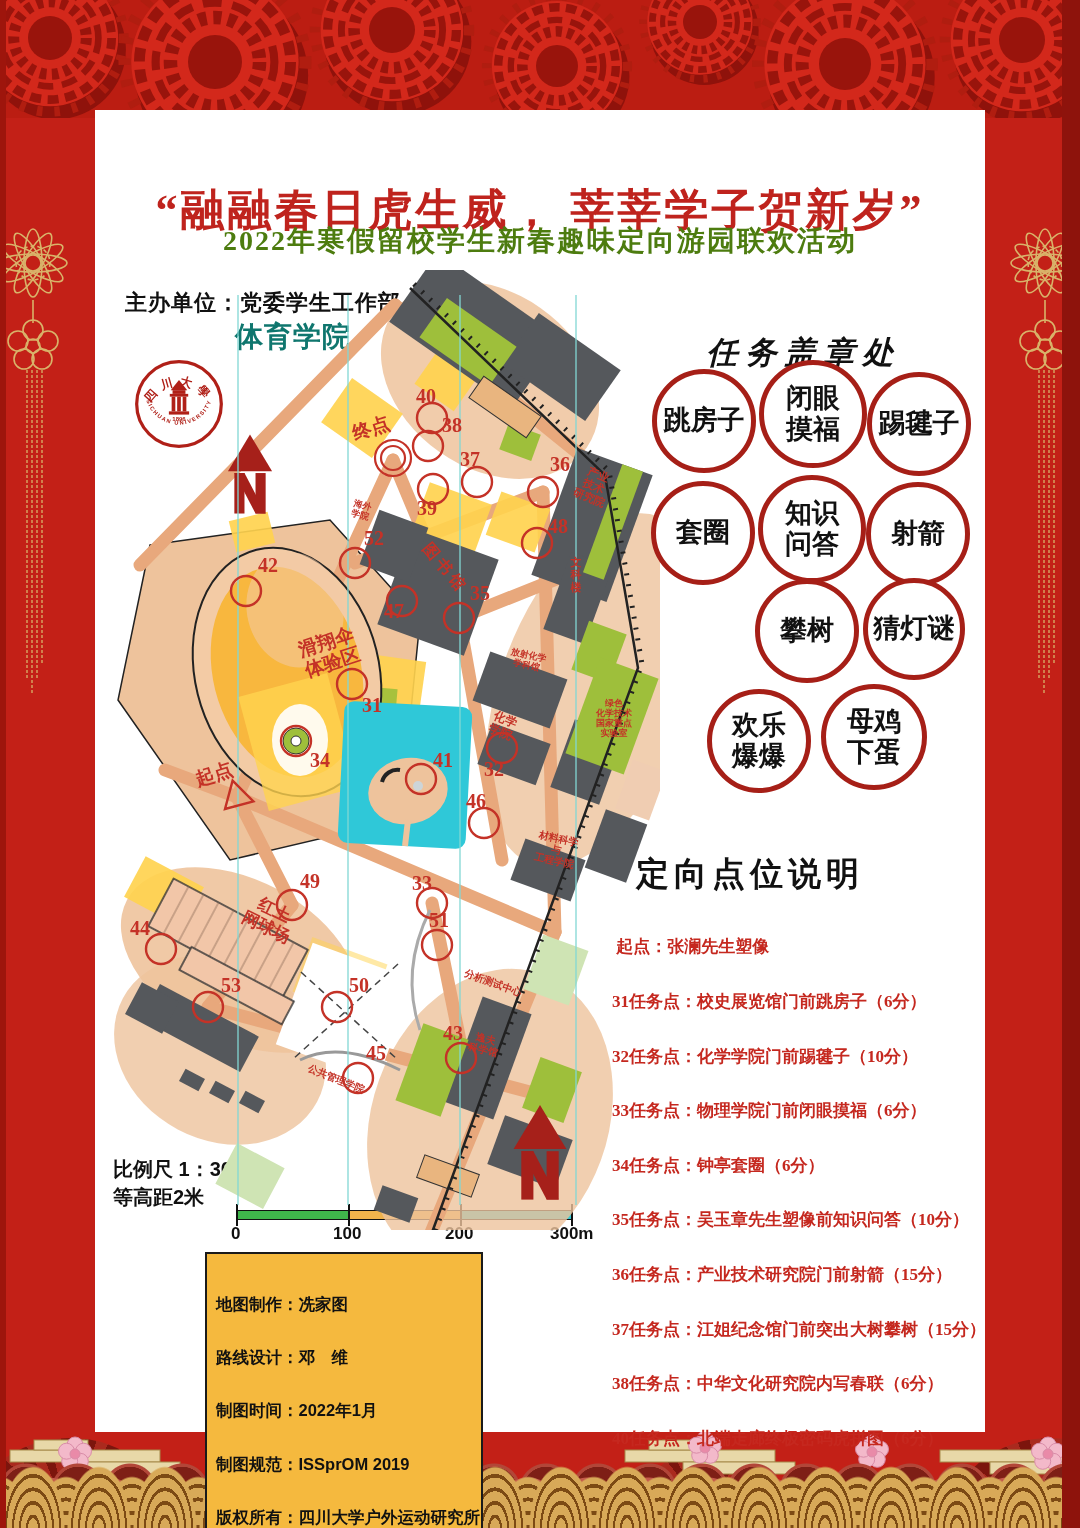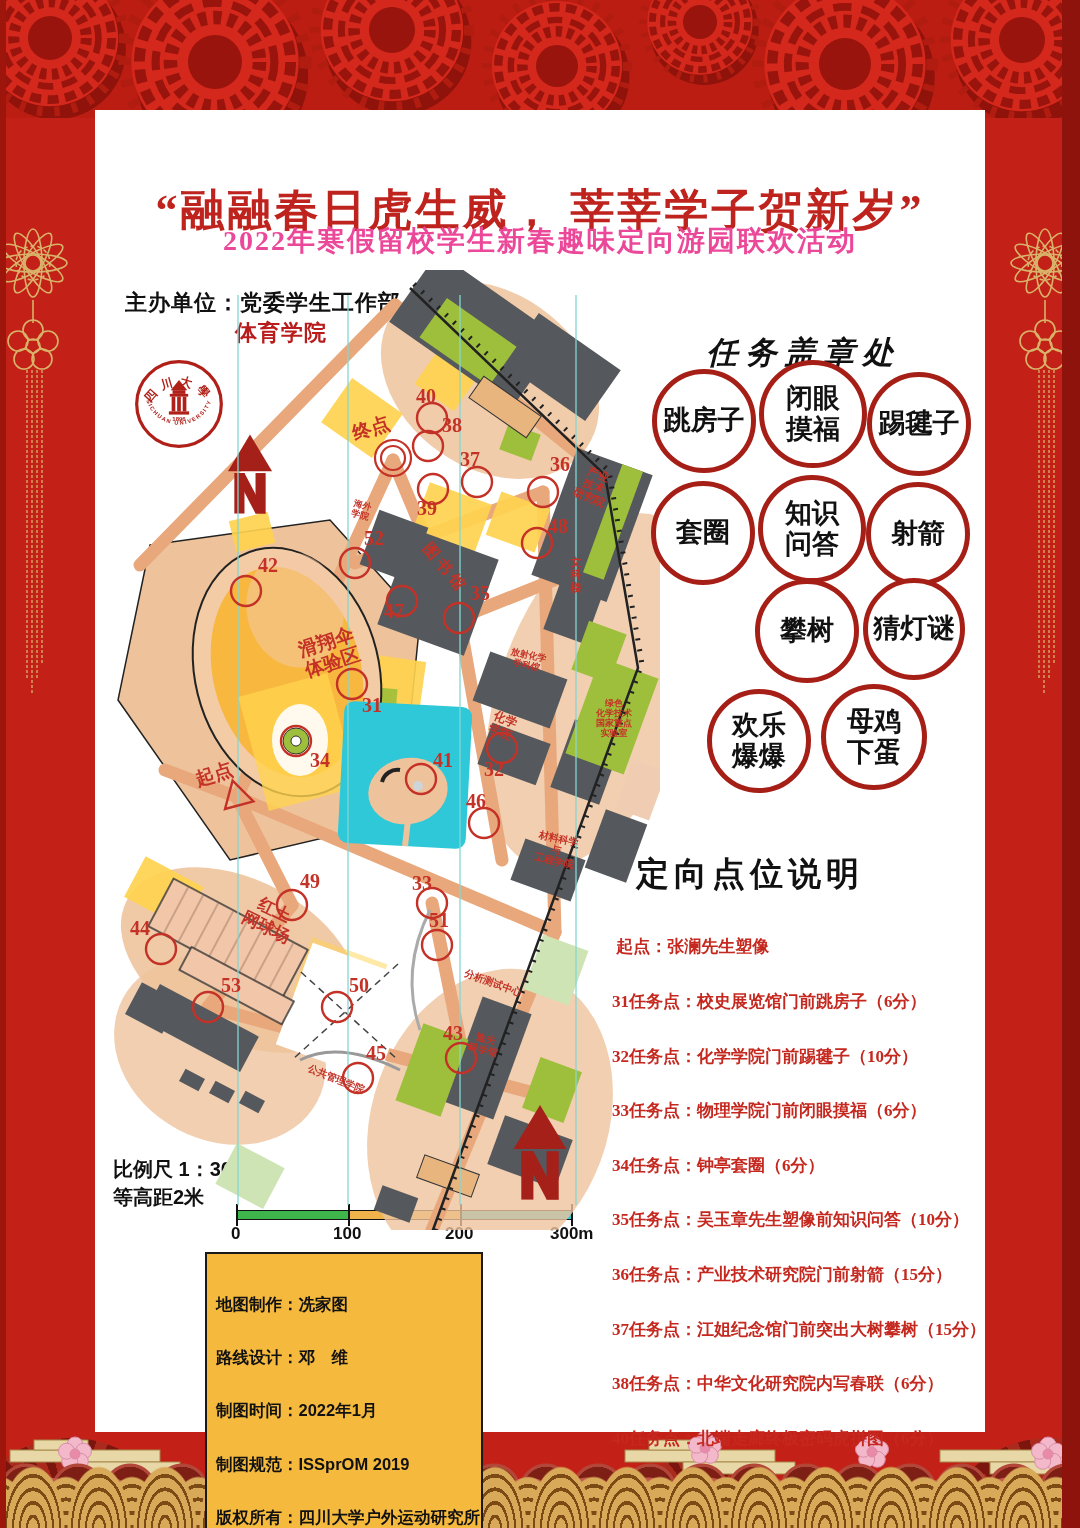--- a/index.html
+++ b/index.html
@@ -20,26 +20,26 @@
        background:radial-gradient(circle 30px at 30px 44px,#9c2c1f 0 26px,#c35a49 26.5px 30px,rgba(0,0,0,0) 31px);
        background-size:60px 44px;background-position:18px 0;background-repeat:repeat-x;}
   .spirals{position:absolute;left:0;right:0;bottom:0;height:62px;
        background:
         radial-gradient(ellipse 30px 58px at 33px 62px,#d8a958 0 5px,#7c4a14 5px 7px,#d8a958 7px 12px,#7c4a14 12px 14px,#d8a958 14px 19px,#7c4a14 19px 21px,#d8a958 21px 26px,#7c4a14 26px 28px,#d8a958 28px 31px,rgba(0,0,0,0) 32px),
         radial-gradient(ellipse 30px 58px at 33px 66px,#d8a958 0 5px,#7c4a14 5px 7px,#d8a958 7px 12px,#7c4a14 12px 14px,#d8a958 14px 19px,#7c4a14 19px 21px,#d8a958 21px 26px,#7c4a14 26px 28px,#d8a958 28px 31px,rgba(0,0,0,0) 32px);
        background-size:66px 62px,66px 62px;background-position:0 0,33px 6px;background-repeat:repeat-x;}
   .panel{position:absolute;left:95px;top:110px;width:890px;height:1322px;background:#ffffff;z-index:2;}
   .title{position:absolute;left:0;top:48px;width:890px;text-align:center;color:#bf231d;
          font-family:"Liberation Serif",serif;font-weight:bold;font-size:44px;letter-spacing:3px;white-space:nowrap;margin-top:23px;}
-  .subtitle{position:absolute;left:0;top:112px;width:890px;text-align:center;color:#ec4899;
+  .subtitle{position:absolute;left:0;top:112px;width:890px;text-align:center;color:#4d7c0f;
          font-family:"Liberation Serif",serif;font-weight:bold;font-size:28px;letter-spacing:2px;white-space:nowrap;}
   .org1{position:absolute;left:30px;top:178px;color:#111;font-family:"Liberation Serif",serif;
         font-weight:bold;font-size:22px;letter-spacing:1px;white-space:pre;}
-  .org2{position:absolute;left:140px;top:208px;color:#b91c1c;font-family:Liberation Serif, serif;
-        font-weight:bold;font-size:22px;letter-spacing:1px;}
+  .org2{position:absolute;left:140px;top:208px;color:#0f766e;font-family:Liberation Serif, serif;
+        font-weight:bold;font-size:28px;letter-spacing:1px;}
   .logo{position:absolute;left:38px;top:248px;width:92px;height:92px;}
   .mapwrap{position:absolute;left:5px;top:160px;width:560px;height:960px;z-index:1;pointer-events:none;}
   .stampH{position:absolute;left:558px;top:222px;width:302px;text-align:center;color:#111;
           font-family:"Liberation Serif",serif;font-weight:bold;font-size:31px;letter-spacing:8px;white-space:nowrap;font-style:italic;}
   .stamp{position:absolute;border:5px solid #a61f17;border-radius:50%;background:#fff;
          display:flex;align-items:center;justify-content:center;text-align:center;
          color:#111;font-family:"Liberation Serif",serif;font-weight:bold;font-size:27px;
          white-space:pre-line;line-height:1.15;z-index:2;}
   .s1{left:557px;top:259px;width:104px;height:104px;}
   .s2{left:664px;top:250px;width:108px;height:108px;}

